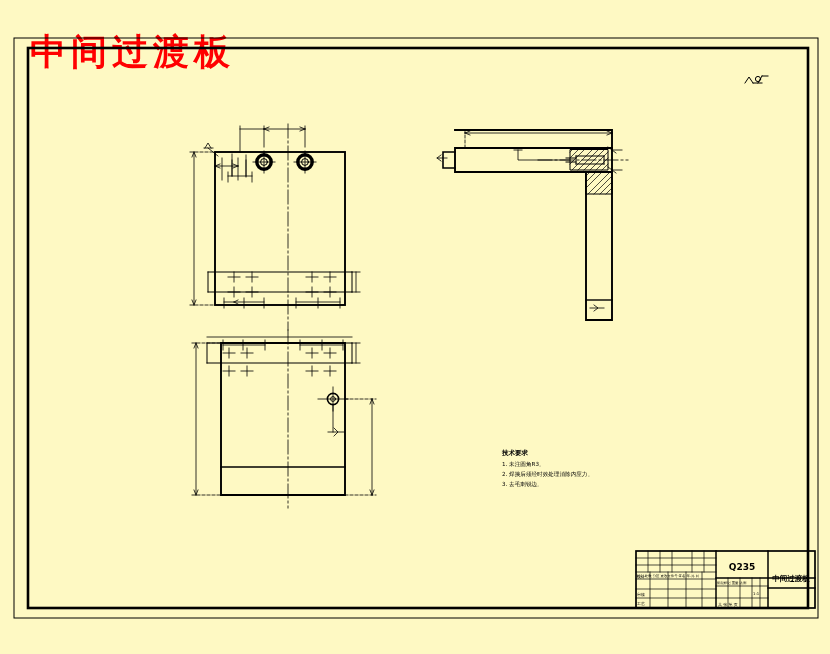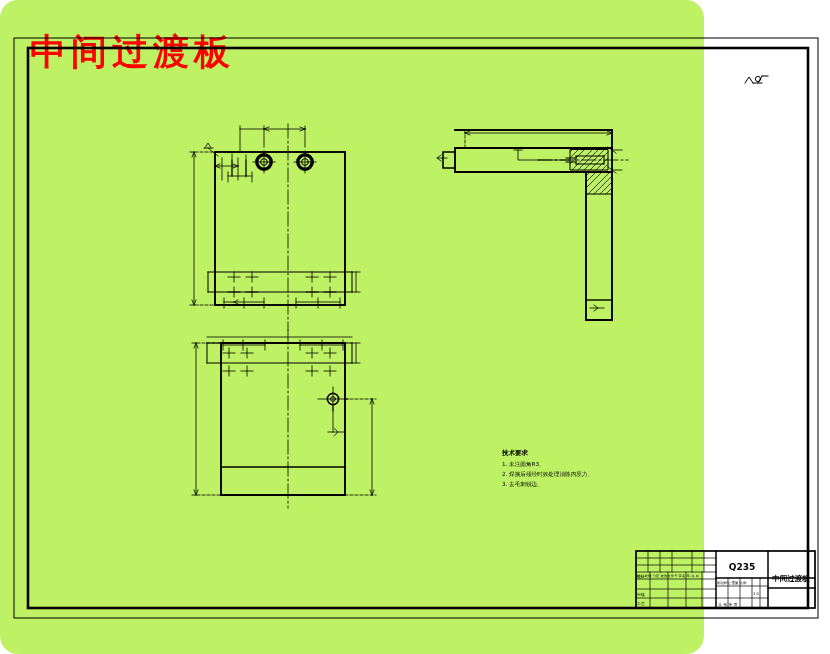--- a/index.html
+++ b/index.html
@@ -1,18 +1,18 @@
 <!DOCTYPE html>
 <html><head>
 <meta charset="utf-8">
 <style>
   html,body{margin:0;padding:0;background:#fff;}
   body{width:830px;height:654px;overflow:hidden;
        font-family:"Liberation Sans","DejaVu Sans",sans-serif;}
-  #stage{position:relative;width:704px;height:654px;background:#bef264;border-radius:18px;}
+  #stage{position:relative;width:830px;height:654px;background:#fef9c3;}
   svg#sheet{position:absolute;left:0;top:0;width:830px;height:654px;}
   .ttl{position:absolute;left:30px;top:34px;color:#ff0000;
        font-family:"DejaVu Sans",sans-serif;font-size:36px;
        font-weight:700;letter-spacing:5px;line-height:1;white-space:nowrap;}
 </style>
 </head>
 <body>
 
 <div id="stage">
 

